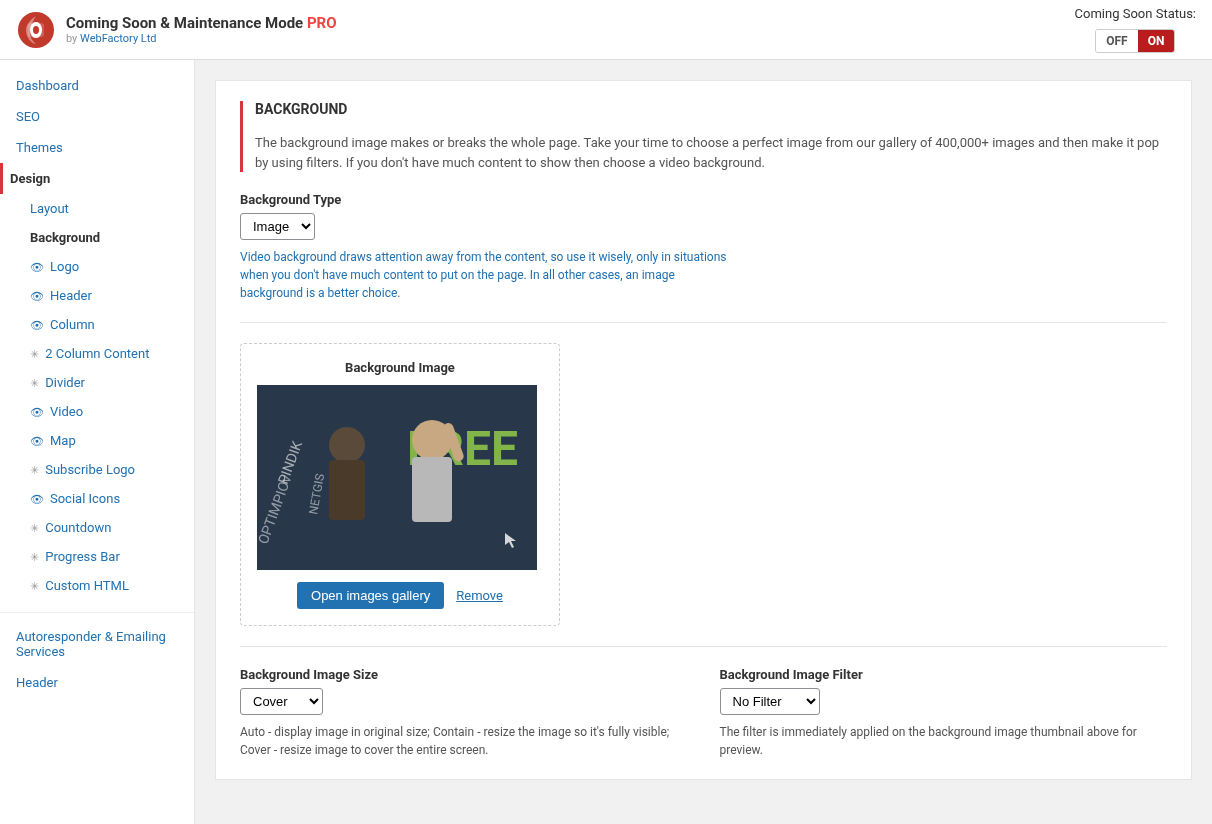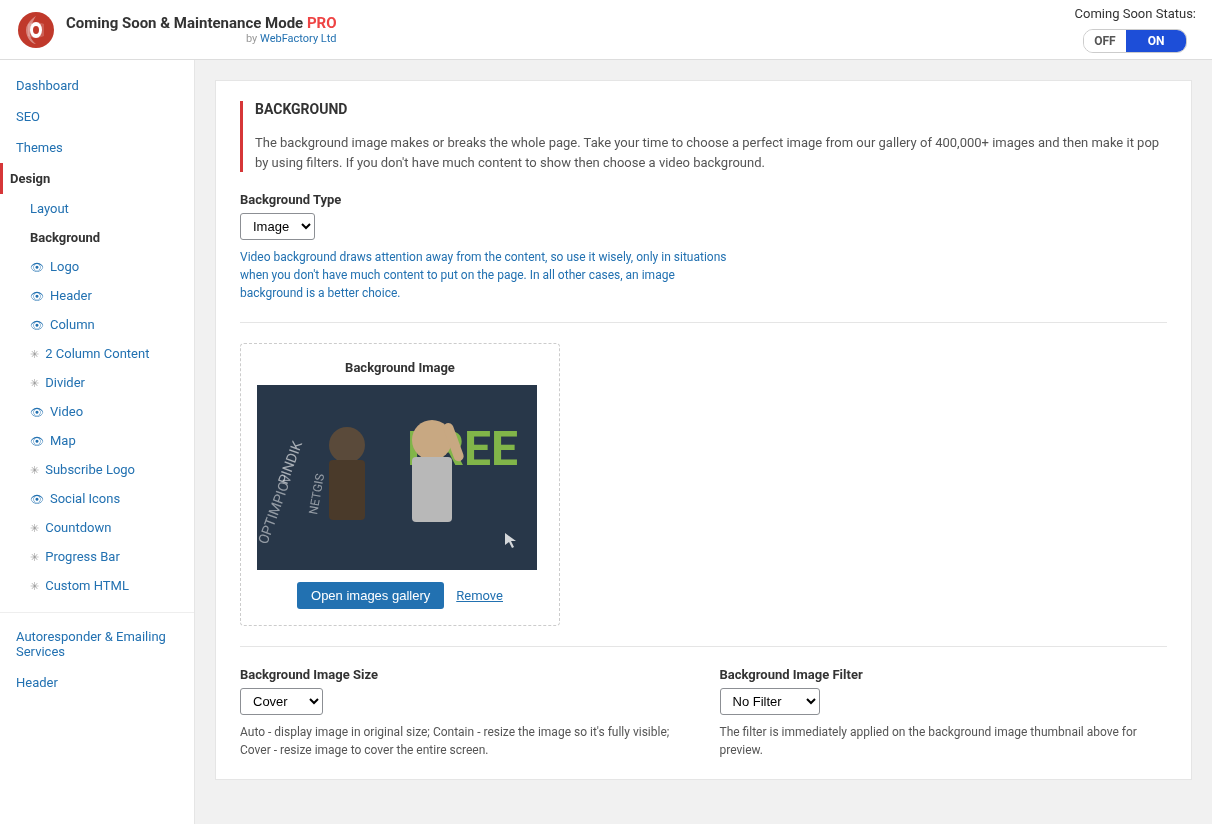--- a/index.html
+++ b/index.html
@@ -19,21 +19,20 @@
       align-items: center;
       gap: 10px;
     }
     #header .logo-icon {
       width: 40px;
       height: 40px;
     }
     #header .app-title {
       display: flex;
       flex-direction: column;
-      text-align: right;
     }
     #header .app-title .title-text {
       font-size: 15px;
       font-weight: bold;
       color: #333;
     }
     #header .app-title .title-text .pro {
       color: #e44;
     }
     #header .app-title .subtitle {
@@ -51,34 +50,34 @@
       gap: 8px;
       flex-direction: column;
     }
     #header .status-label {
       font-size: 13px;
       color: #333;
     }
     .toggle-switch {
       display: flex;
       border: 1px solid #ccc;
-      border-radius: 10px;
+      border-radius: 3px;
       overflow: hidden;
       font-size: 12px;
       font-weight: bold;
     }
     .toggle-off {
       background: #fff;
       color: #555;
       padding: 4px 10px;
     }
     .toggle-on {
-      background: #1d4ed8;
+      background: #b91c1c;
       color: #fff;
-      padding: 4px 22px;
+      padding: 4px 10px;
     }
 
     
     #layout {
       display: flex;
       min-height: calc(100vh - 60px);
     }
 
     
     #sidebar {

